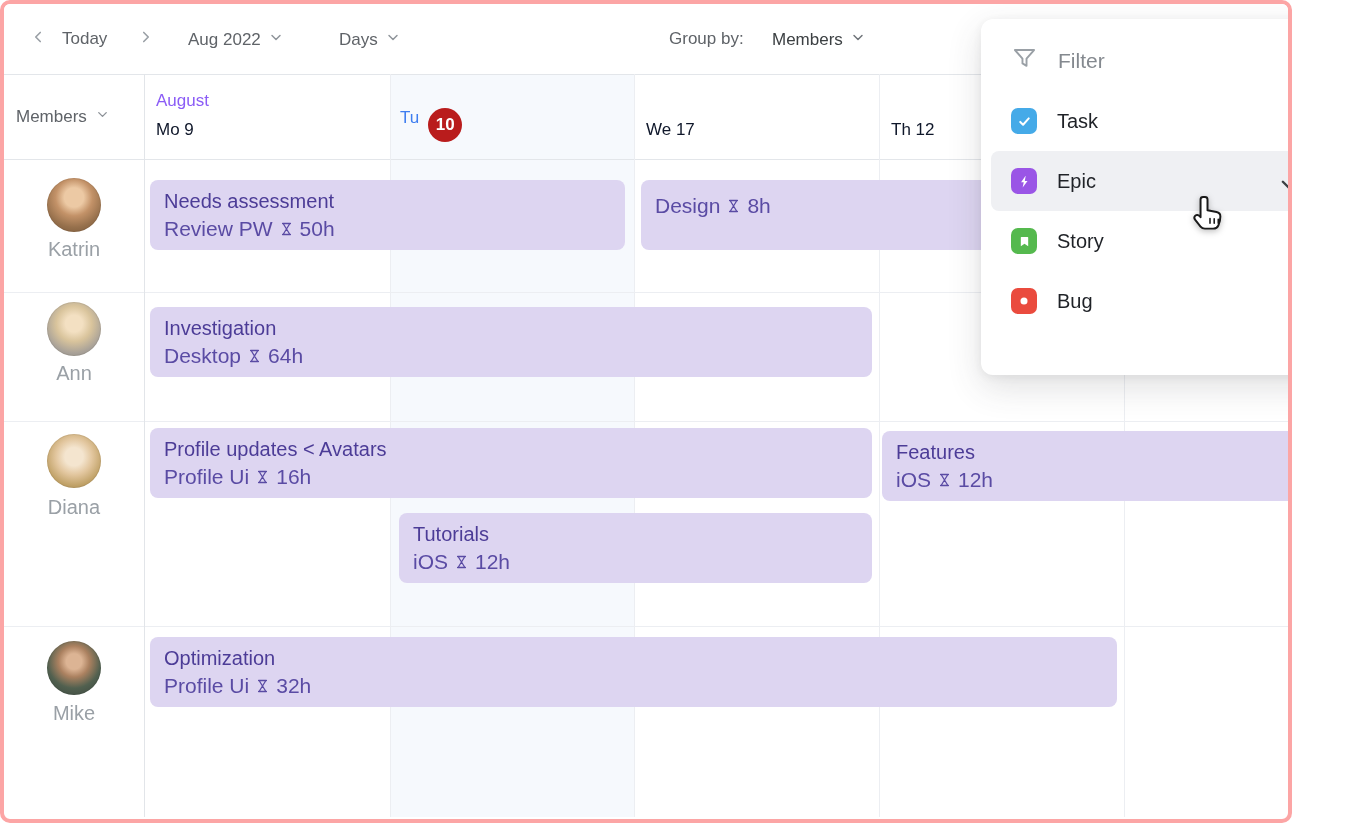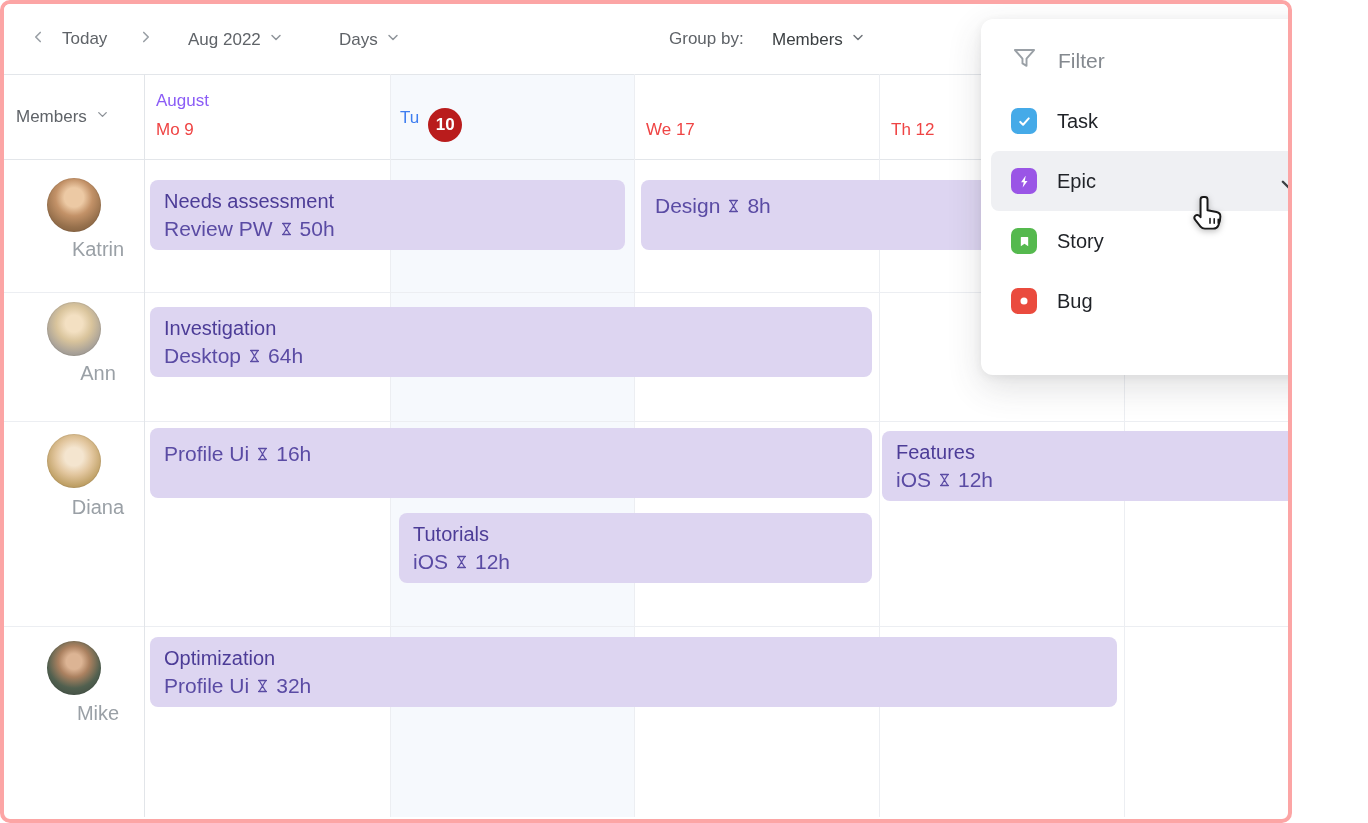--- a/index.html
+++ b/index.html
@@ -17,32 +17,32 @@
   .toolbar{position:absolute;left:0;top:0;right:0;height:70px;background:#fff;}
   .tb{position:absolute;top:50%;transform:translateY(-50%);display:flex;align-items:center;gap:7px;color:#5F6368;font-size:17px;cursor:default;}
   .tb .caret{margin-top:2px;}
   .tb.bold{color:#3C4043;font-weight:500;}
   .navbtn{position:absolute;top:50%;transform:translateY(-50%);width:24px;height:24px;display:flex;align-items:center;justify-content:center;}
 
   
   .header{position:absolute;left:0;top:70px;right:0;height:85px;}
   .members-cell{position:absolute;left:12px;top:33px;display:flex;align-items:center;gap:8px;color:#5F6368;font-size:17px;}
   .month-name{position:absolute;left:152px;top:17px;color:#8b5cf6;font-size:17px;}
-  .day-label{position:absolute;top:46px;color:#ef4444;font-size:17px;}
+  .day-label{position:absolute;top:46px;color:#0f172a;font-size:17px;}
   .today-cell{position:absolute;left:396px;top:34px;display:flex;align-items:flex-start;gap:9px;}
   .today-cell .dow{color:#3F7EF0;font-size:17px;font-weight:500;}
   .today-badge{width:34px;height:34px;border-radius:50%;background:#b91c1c;color:#fff;font-size:17px;font-weight:bold;display:flex;align-items:center;justify-content:center;}
 
   
   .avatar{position:absolute;left:43px;width:54px;height:54px;border-radius:50%;box-shadow:inset 0 0 0 1px rgba(0,0,0,.06);}
   .av-katrin{background:radial-gradient(circle at 50% 36%,#ecc9a4 0 22%,#c39268 42%,#96704c 68%,#715236 100%);}
   .av-ann{background:radial-gradient(circle at 50% 40%,#f3e0c2 0 20%,#d9c49c 42%,#a8a198 70%,#84817b 100%);}
   .av-diana{background:radial-gradient(circle at 50% 42%,#f4e5cf 0 22%,#e2c69e 44%,#c0a167 70%,#94794a 100%);}
   .av-mike{background:radial-gradient(circle at 50% 38%,#dcb494 0 18%,#ab8160 36%,#51604f 62%,#36423b 100%);}
-  .member-name{position:absolute;left:0;width:140px;text-align:center;color:#9AA0A6;font-size:20px;padding-left:24px;}
+  .member-name{position:absolute;left:0;width:140px;text-align:center;color:#9AA0A6;font-size:20px;}
 
   
   .bar{position:absolute;height:70px;box-sizing:border-box;background:#DDD5F1;border-radius:8px;padding:10px 12px 0 14px;overflow:hidden;cursor:pointer;}
   .bar-title{font-size:20px;font-weight:500;color:#4C3C97;white-space:nowrap;}
   .bar-sub{margin-top:4px;display:flex;align-items:center;gap:8px;font-size:21px;color:#5A4BA4;white-space:nowrap;}
   .hg{flex:0 0 auto;}
 
   
   .panel{position:absolute;left:977px;top:15px;width:353px;height:356px;background:#fff;border-radius:12px;z-index:50;
          box-shadow:0 12px 34px rgba(60,64,67,.16),0 2px 8px rgba(60,64,67,.08);padding-top:8px;box-sizing:border-box;}
@@ -179,20 +179,21 @@
     <div class="bar-sub">
       <span>Desktop</span>
       <span class="hg"><svg width="11" height="14" viewBox="0 0 12 14">
             <path d="M1.7 1h8.6M1.7 13h8.6M2.3 1l7.4 12M9.7 1L2.3 13" fill="none" stroke="#5A4BA4" stroke-width="1.4" stroke-linecap="round"></path>
           </svg></span>
       <span>64h</span>
     </div>
   </div>
 
   <div class="bar" style="left:146px;top:424px;width:722px">
+    <div class="bar-title">Profile updates &lt; Avatars</div>
     <div class="bar-sub">
       <span>Profile Ui</span>
       <span class="hg"><svg width="11" height="14" viewBox="0 0 12 14">
             <path d="M1.7 1h8.6M1.7 13h8.6M2.3 1l7.4 12M9.7 1L2.3 13" fill="none" stroke="#5A4BA4" stroke-width="1.4" stroke-linecap="round"></path>
           </svg></span>
       <span>16h</span>
     </div>
   </div>
   <div class="bar" style="left:878px;top:427px;width:482px">
     <div class="bar-title">Features</div>

